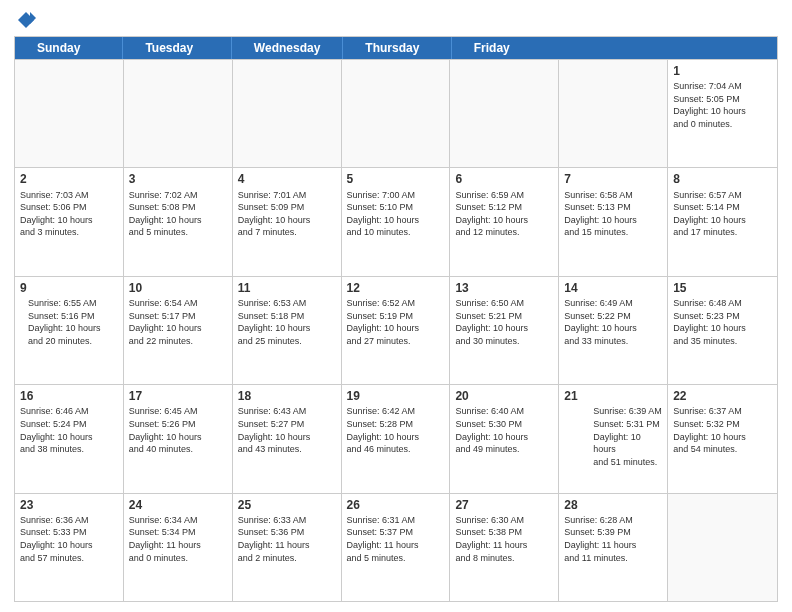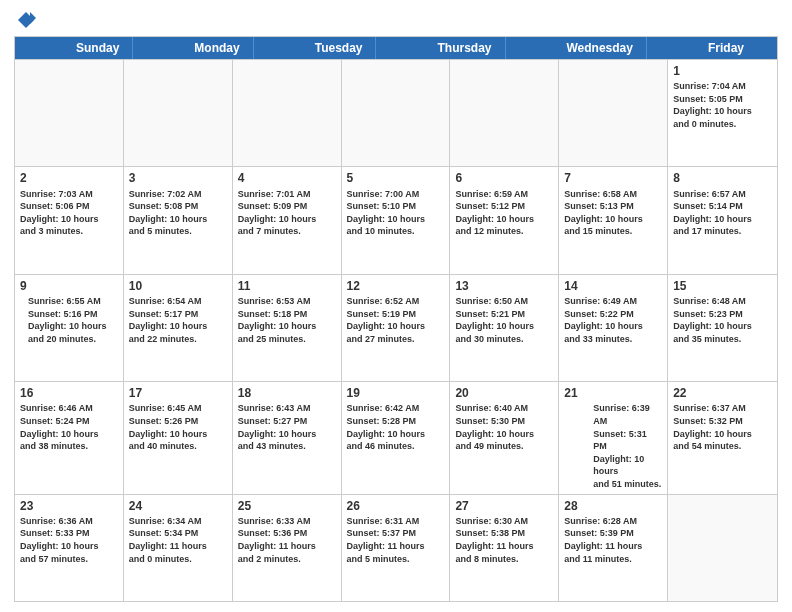--- a/index.html
+++ b/index.html
@@ -69,24 +69,23 @@
     }
     .cal-header {
       display: grid;
       grid-template-columns: repeat(7, 1fr);
       background: #2a6db5;
     }
     .cal-header-cell {
       color: #fff;
       font-size: 12px;
       font-weight: bold;
-      padding: 4px 13px;
+      padding: 4px 22px;
       text-align: left;
       border-right: 1px solid #4a8ed5;
-      margin-left: 48px;
     }
     .cal-header-cell:last-child {
       border-right: none;
     }
     .cal-body {
       flex: 1;
       display: flex;
       flex-direction: column;
     }
     .cal-row {
@@ -114,21 +113,20 @@
     .day-number {
       font-size: 12px;
       font-weight: bold;
       color: #333;
       margin-bottom: 1px;
     }
     .cell-info {
       font-size: 9px;
       color: #333;
       line-height: 1.4;
-      font-weight: bold;
     }
   </style>
 </head>
 <body>
 
 <div class="page">
   <div class="header">
     <div class="logo">
       <div class="logo-text">
         <span class="logo-general"></span>
@@ -141,24 +139,23 @@
     </div>
     <div class="title-block">
       <div class="month-title"></div>
       <div class="location"></div>
     </div>
   </div>
 
   <div class="calendar">
     <div class="cal-header">
     <div class="cal-header-cell">Sunday</div>
-        <div class="cal-header-cell">Monday</div>
         <div class="cal-header-cell">Tuesday</div>
+        <div class="cal-header-cell">Wednesday</div>
         <div class="cal-header-cell">Thursday</div>
-        <div class="cal-header-cell">Wednesday</div>
         <div class="cal-header-cell">Friday</div>
       </div>
     <div class="cal-body">
     <div class="cal-row">
           <div class="cal-cell empty"></div>
           <div class="cal-cell empty"></div>
           <div class="cal-cell empty"></div>
           <div class="cal-cell empty"></div>
           <div class="cal-cell empty"></div>
           <div class="cal-cell empty"></div>

